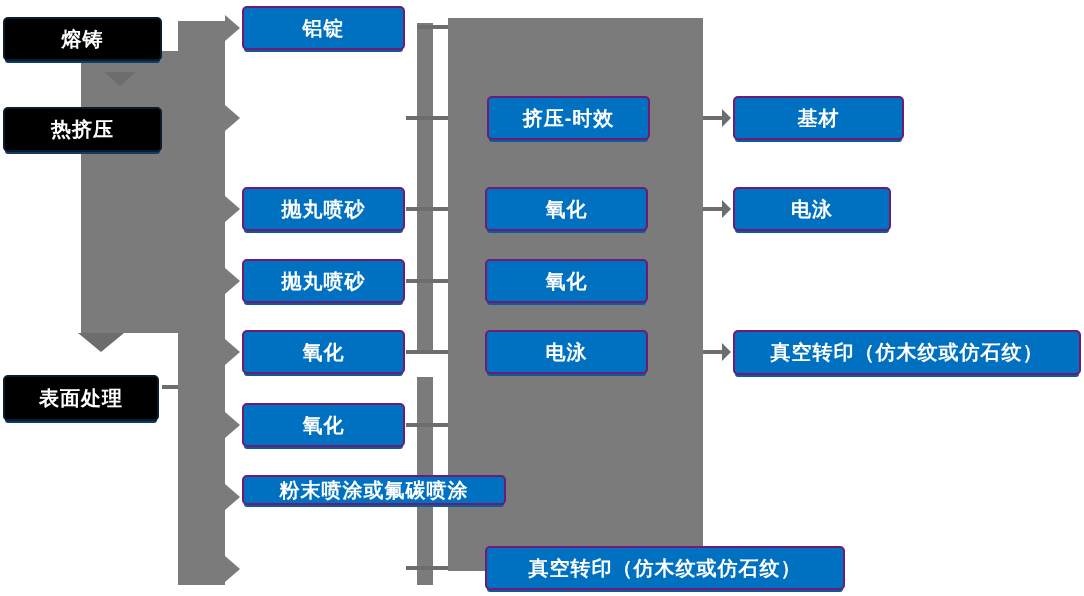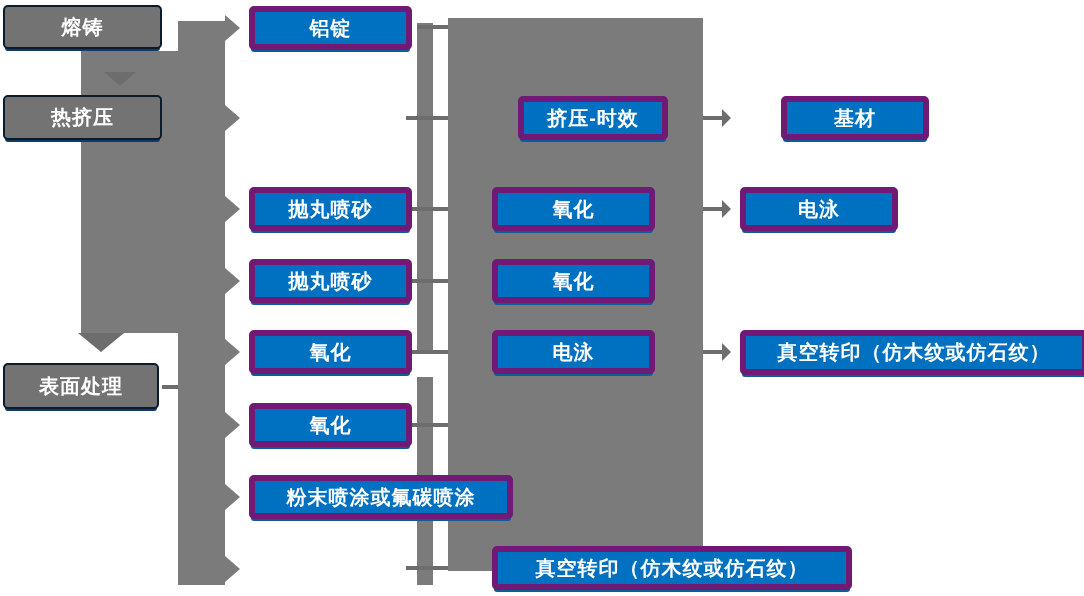--- a/index.html
+++ b/index.html
@@ -7,27 +7,27 @@
   #canvas{position:relative;width:1084px;height:596px;background:#ffffff;overflow:hidden;}
   #connector-layer{position:absolute;left:0;top:0;z-index:0;}
   .gray{fill:#7b7b7b;}
   .gray-dark{fill:#6d6d6d;}
   .node{
     position:absolute;z-index:2;display:flex;align-items:center;justify-content:center;
     box-sizing:border-box;border-radius:5px;color:#ffffff;font-size:20px;font-weight:700;
     letter-spacing:1px;text-align:center;white-space:nowrap;
   }
   .node.primary{
-    background:#737373;border:2px solid #0a1b2e;
+    background:#000000;border:2px solid #0a1b2e;
     box-shadow:0 4px 0 -2px #0d3c66;
+    margin-top:12px;
   }
   .node.secondary{
-    background:#0070C0;border:6px solid #701a75;
+    background:#0070C0;border:2px solid #701a75;
     box-shadow:0 4px 0 -2px #0a5d9c;
-    margin-left:7px;
   }
 </style>
 </head>
 <body>
 
 <div id="canvas">
 
   <svg id="connector-layer" width="1084" height="596" viewBox="0 0 1084 596">
 
     <rect class="gray" x="81" y="51" width="97" height="282"></rect>
@@ -86,39 +86,39 @@
     </div>
     <div class="node secondary" style="left: 242px; top: 259px; width: 163px; height: 44px;">
       <span>抛丸喷砂</span>
     </div>
     <div class="node secondary" style="left: 242px; top: 330px; width: 163px; height: 44px;">
       <span>氧化</span>
     </div>
     <div class="node secondary" style="left: 242px; top: 403px; width: 163px; height: 44px;">
       <span>氧化</span>
     </div>
-    <div class="node secondary" style="left: 242px; top: 475px; width: 264px; height: 44px;">
+    <div class="node secondary" style="left: 242px; top: 475px; width: 264px; height: 30px;">
       <span>粉末喷涂或氟碳喷涂</span>
     </div>
-    <div class="node secondary" style="left: 511px; top: 96px; width: 150px; height: 44px;">
+    <div class="node secondary" style="left: 487px; top: 96px; width: 163px; height: 44px;">
       <span>挤压-时效</span>
     </div>
     <div class="node secondary" style="left: 485px; top: 187px; width: 163px; height: 44px;">
       <span>氧化</span>
     </div>
     <div class="node secondary" style="left: 485px; top: 259px; width: 163px; height: 44px;">
       <span>氧化</span>
     </div>
     <div class="node secondary" style="left: 485px; top: 330px; width: 163px; height: 44px;">
       <span>电泳</span>
     </div>
     <div class="node secondary" style="left: 485px; top: 546px; width: 360px; height: 44px;">
       <span>真空转印（仿木纹或仿石纹）</span>
     </div>
-    <div class="node secondary" style="left: 774px; top: 96px; width: 148px; height: 44px;">
+    <div class="node secondary" style="left: 733px; top: 96px; width: 171px; height: 44px;">
       <span>基材</span>
     </div>
     <div class="node secondary" style="left: 733px; top: 187px; width: 158px; height: 44px;">
       <span>电泳</span>
     </div>
     <div class="node secondary" style="left: 733px; top: 330px; width: 348px; height: 45px;">
       <span>真空转印（仿木纹或仿石纹）</span>
     </div>
   </div>
 

